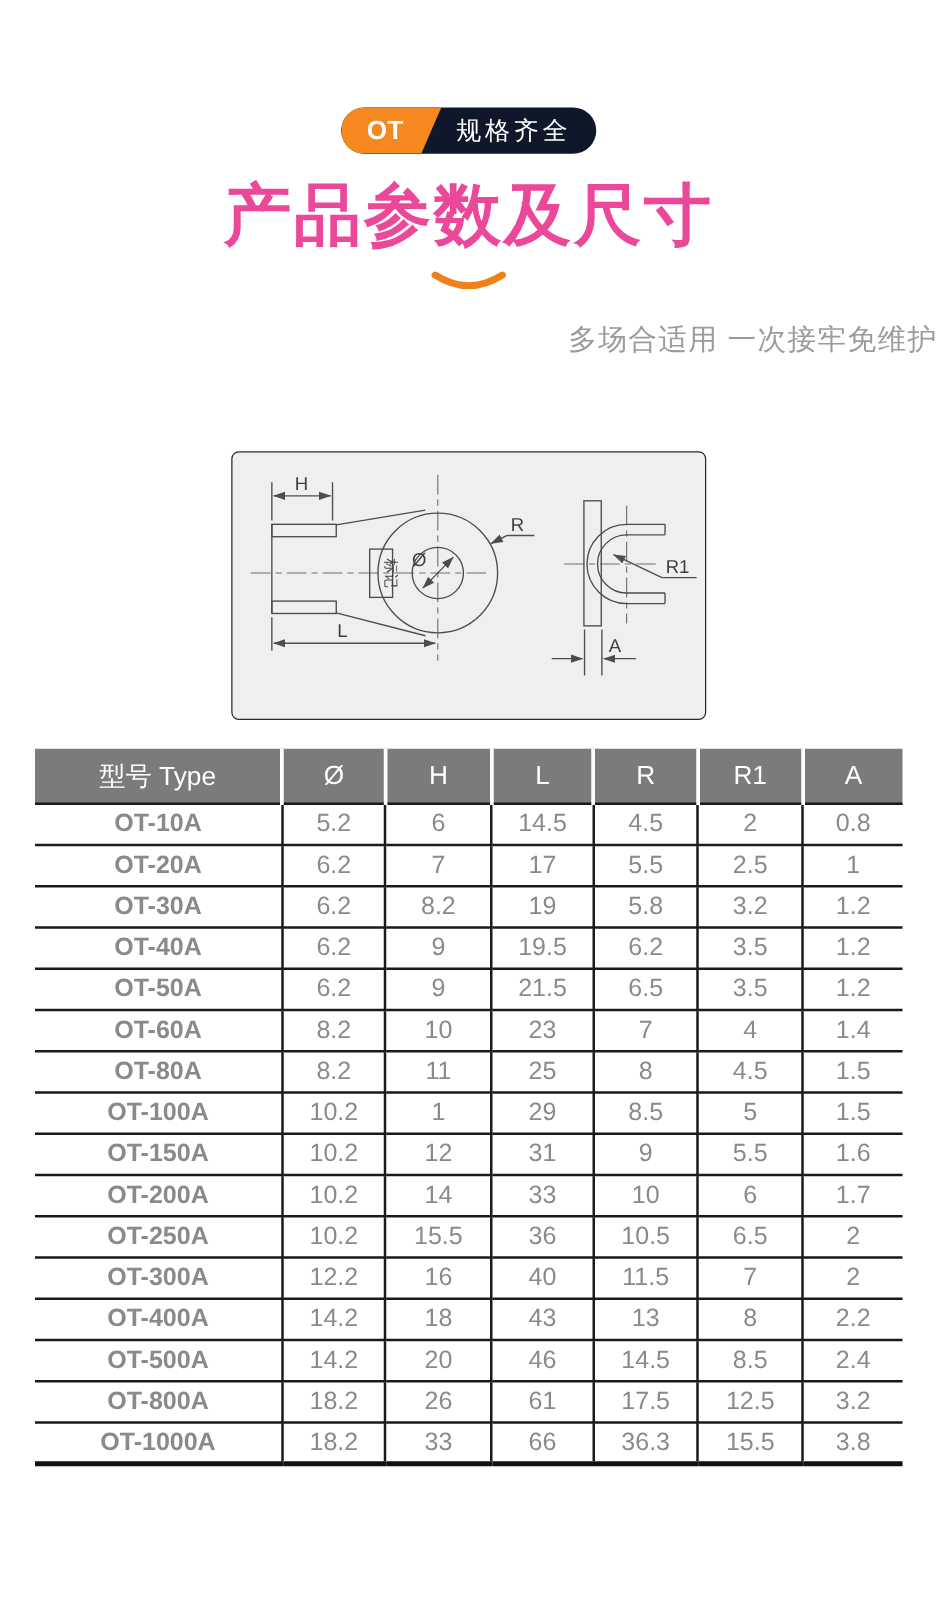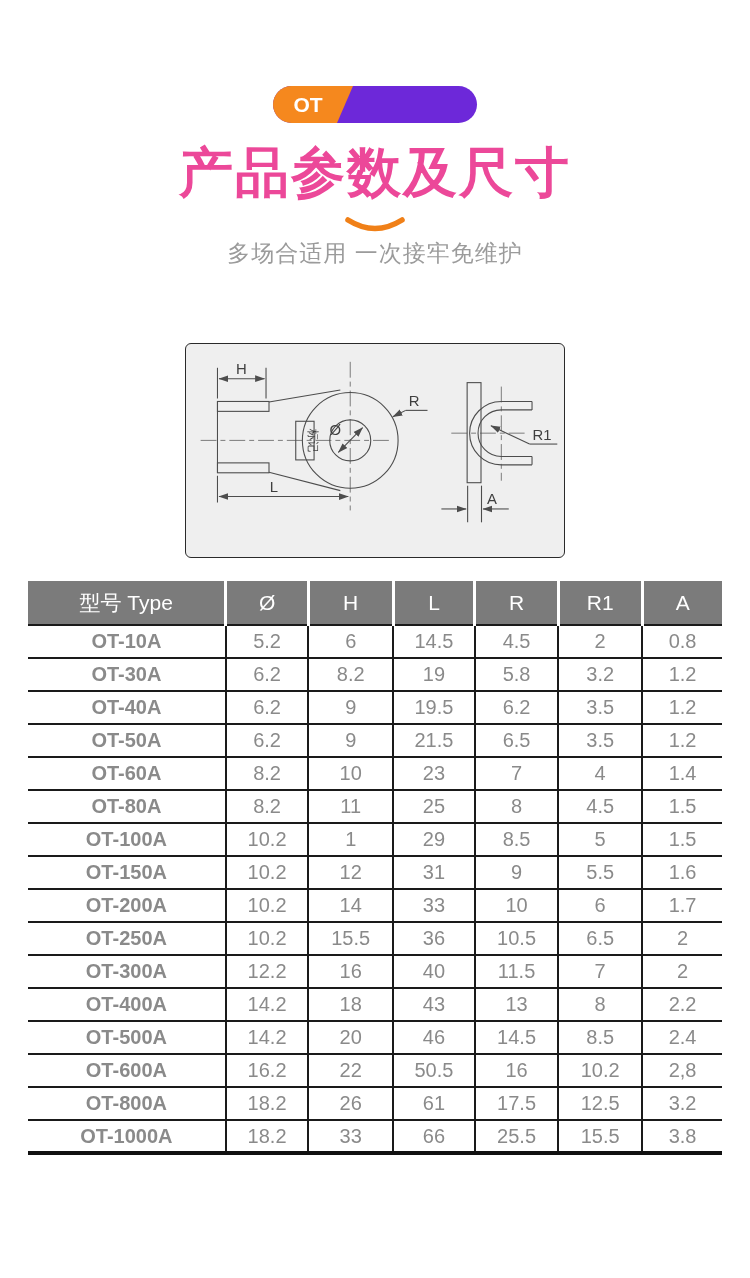--- a/index.html
+++ b/index.html
@@ -3,32 +3,32 @@
 <meta charset="utf-8">
 <style>
   * { margin:0; padding:0; box-sizing:border-box; }
   html,body { width:750px; height:1278px; background:#ffffff; overflow:hidden;
               font-family:"Liberation Sans", sans-serif; }
 
   .page { width:750px; height:1278px; position:relative; }
 
   
   .badge { width:204px; height:37px; margin:86px auto 0; display:flex;
-           background:#6d28d9; border-radius:19px; overflow:hidden; }
+           background:#0f172a; border-radius:19px; overflow:hidden; }
   .badge-ot { width:80px; background:#F5881E; color:#fff; font-size:21px; font-weight:bold;
               display:flex; align-items:center; justify-content:center; padding-right:10px;
               clip-path:polygon(0 0, 100% 0, calc(100% - 16px) 100%, 0 100%); }
   .badge-text { flex:1; color:#fff; font-size:20px; display:flex; align-items:center;
                 justify-content:center; letter-spacing:3px; padding-right:8px; }
 
   
   .title { margin-top:20px; text-align:center; font-size:54px; font-weight:900;
            color:#ec4899; letter-spacing:2px; line-height:1.1; }
   .smile { display:block; margin:12px auto 0; }
-  .subtitle { text-align:center; font-size:23px; color:#9b9b9b;
+  .subtitle { margin-top:18px; text-align:right; font-size:23px; color:#9b9b9b;
               letter-spacing:1px; }
 
   
   .diagram-box { width:380px; height:215px; margin:74px auto 0; background:#efefef;
                  border:1px solid #2a2a2a; border-radius:6px; }
   .diagram-box svg { display:block; width:100%; height:100%; }
   .dstroke { stroke:#4d4d4d; stroke-width:1.1; fill:none; }
   .dcenter { stroke:#6e6e6e; stroke-width:0.9; fill:none; stroke-dasharray:16 4 5 4; }
   .dtext { font-family:"Liberation Sans", sans-serif; font-size:15px; fill:#3f3f3f; }
   .dtext-small { font-family:"Liberation Sans", sans-serif; font-size:12px; fill:#3f3f3f; }
@@ -45,20 +45,21 @@
   .spec-table td:last-child { border-right:none; }
   .spec-table tbody tr:last-child td { border-bottom:4px solid #111111; }
 </style>
 </head>
 <body>
 
 <div class="page">
 
   <div class="badge">
     <div class="badge-ot">OT</div>
+    <div class="badge-text">规格齐全</div>
   </div>
 
   <h1 class="title">产品参数及尺寸</h1>
 
   <svg class="smile" width="66" height="24" viewBox="0 0 66 24">
     <path d="M6,6 Q33,23 60,6" fill="none" stroke="#F08018" stroke-width="5.5" stroke-linecap="round"></path>
   </svg>
 
   <div class="subtitle">多场合适用 一次接牢免维护</div>
 
@@ -149,20 +150,29 @@
         <tr>
     <td>OT-10A</td>
     <td>5.2</td>
     <td>6</td>
     <td>14.5</td>
     <td>4.5</td>
     <td>2</td>
     <td>0.8</td>
   </tr>
         <tr>
+    <td>OT-20A</td>
+    <td>6.2</td>
+    <td>7</td>
+    <td>17</td>
+    <td>5.5</td>
+    <td>2.5</td>
+    <td>1</td>
+  </tr>
+        <tr>
     <td>OT-30A</td>
     <td>6.2</td>
     <td>8.2</td>
     <td>19</td>
     <td>5.8</td>
     <td>3.2</td>
     <td>1.2</td>
   </tr>
         <tr>
     <td>OT-40A</td>
@@ -257,42 +267,33 @@
         <tr>
     <td>OT-500A</td>
     <td>14.2</td>
     <td>20</td>
     <td>46</td>
     <td>14.5</td>
     <td>8.5</td>
     <td>2.4</td>
   </tr>
         <tr>
-    <td>OT-600A</td>
-    <td>16.2</td>
-    <td>22</td>
-    <td>50.5</td>
-    <td>16</td>
-    <td>10.2</td>
-    <td>2,8</td>
-  </tr>
-        <tr>
     <td>OT-800A</td>
     <td>18.2</td>
     <td>26</td>
     <td>61</td>
     <td>17.5</td>
     <td>12.5</td>
     <td>3.2</td>
   </tr>
         <tr>
     <td>OT-1000A</td>
     <td>18.2</td>
     <td>33</td>
     <td>66</td>
-    <td>25.5</td>
+    <td>36.3</td>
     <td>15.5</td>
     <td>3.8</td>
   </tr>
       </tbody>
   </table>
 
 </div>
 
 </body></html>

